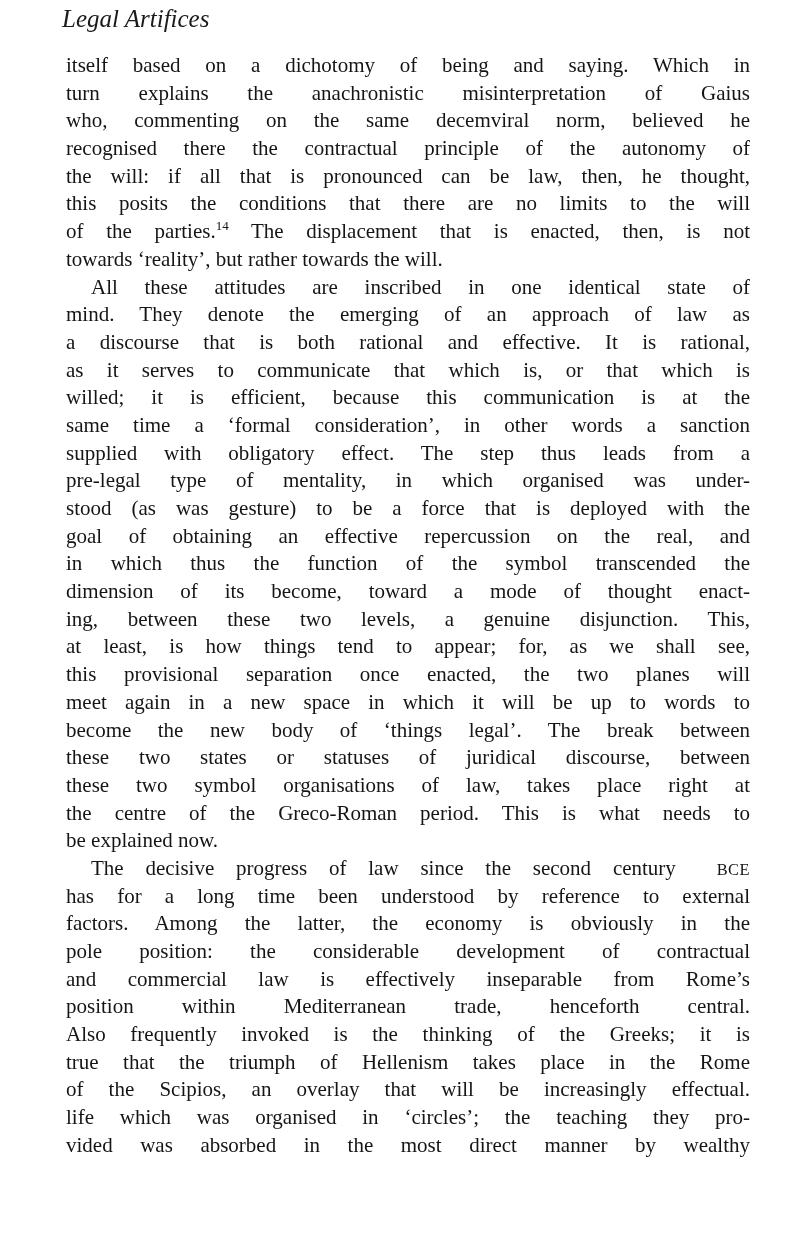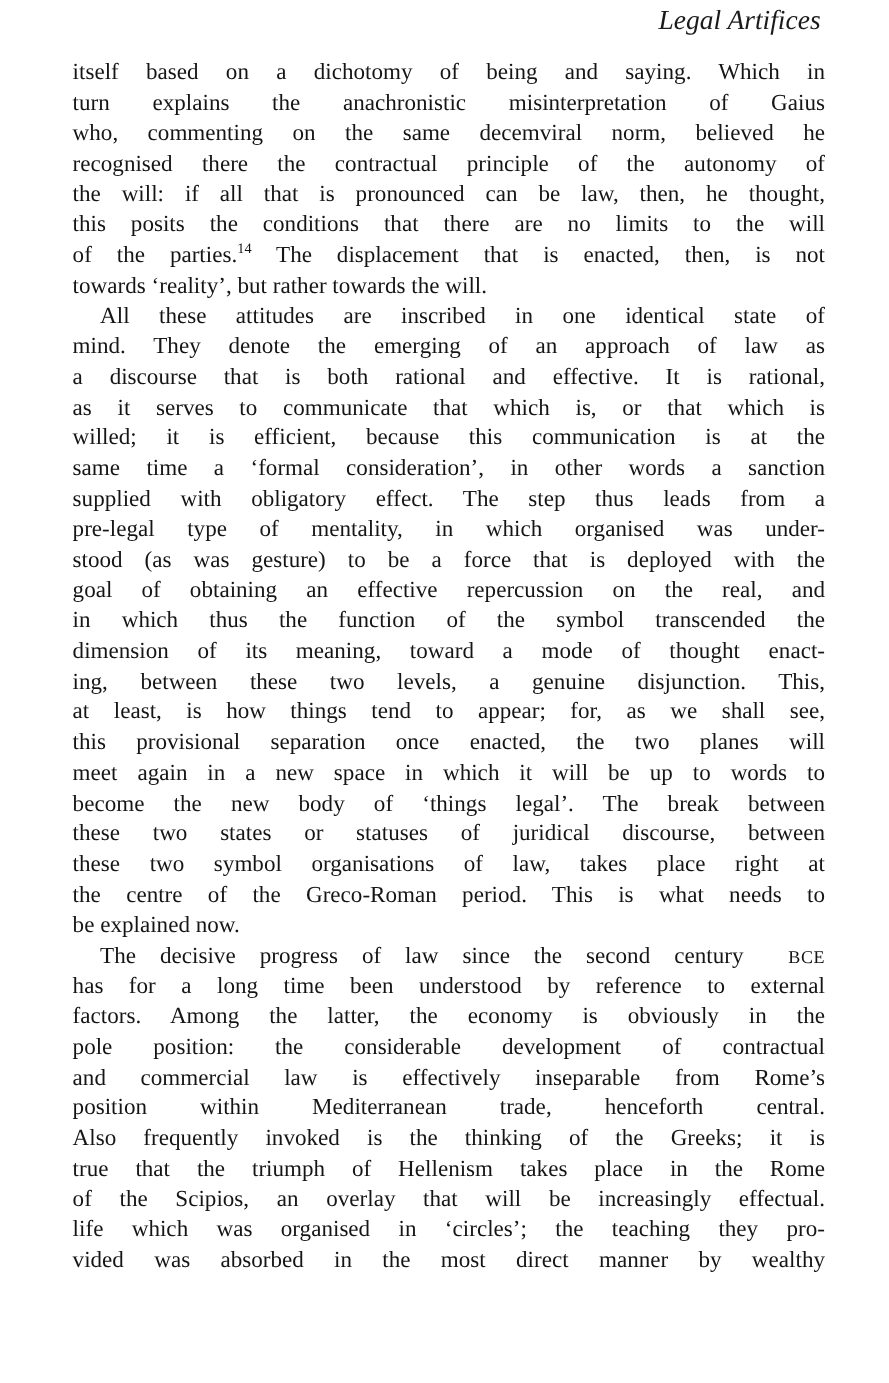--- a/index.html
+++ b/index.html
@@ -14,21 +14,21 @@
     background: #ffffff;
     color: #151515;
     font-family: "Liberation Serif", serif;
     overflow: hidden;
   }
   .running-head {
     position: absolute;
     top: 4px;
     left: 62px;
     width: 684px;
-    text-align: right;
+    text-align: left;
     font-style: italic;
     font-size: 25px;
     line-height: 30px;
     color: #1a1a1a;
   }
   .page-body {
     position: absolute;
     top: 52px;
     left: 66px;
     width: 684px;
@@ -88,21 +88,21 @@
       <div class="line">mind. They denote the emerging of an approach of law as</div>
       <div class="line">a discourse that is both rational and effective. It is rational,</div>
       <div class="line">as it serves to communicate that which is, or that which is</div>
       <div class="line">willed; it is efficient, because this communication is at the</div>
       <div class="line">same time a ‘formal consideration’, in other words a sanction</div>
       <div class="line">supplied with obligatory effect. The step thus leads from a</div>
       <div class="line">pre-legal type of mentality, in which organised was under-</div>
       <div class="line">stood (as was gesture) to be a force that is deployed with the</div>
       <div class="line">goal of obtaining an effective repercussion on the real, and</div>
       <div class="line">in which thus the function of the symbol transcended the</div>
-      <div class="line">dimension of its meaning, toward a mode of thought enact-</div>
+      <div class="line">dimension of its become, toward a mode of thought enact-</div>
       <div class="line">ing, between these two levels, a genuine disjunction. This,</div>
       <div class="line">at least, is how things tend to appear; for, as we shall see,</div>
       <div class="line">this provisional separation once enacted, the two planes will</div>
       <div class="line">meet again in a new space in which it will be up to words to</div>
       <div class="line">become the new body of ‘things legal’. The break between</div>
       <div class="line">these two states or statuses of juridical discourse, between</div>
       <div class="line">these two symbol organisations of law, takes place right at</div>
       <div class="line">the centre of the Greco-Roman period. This is what needs to</div>
       <div class="line para-end">be explained now.</div>
       <div class="line indent">The decisive progress of law since the second century <span class="smallcaps">BCE</span></div>

